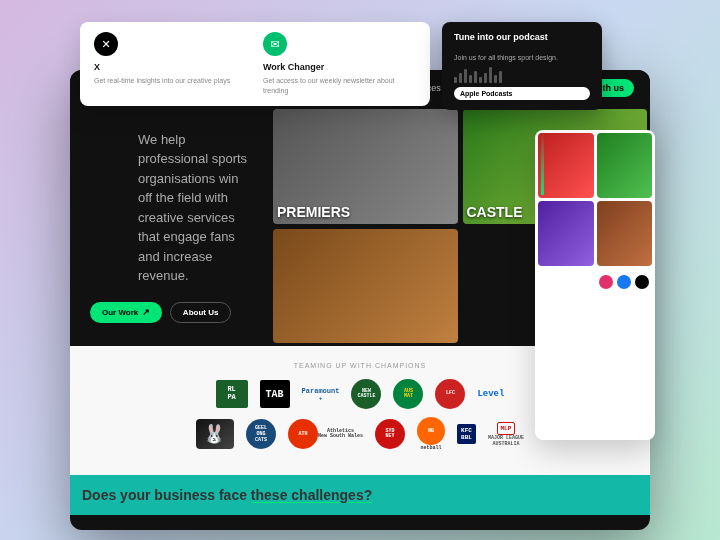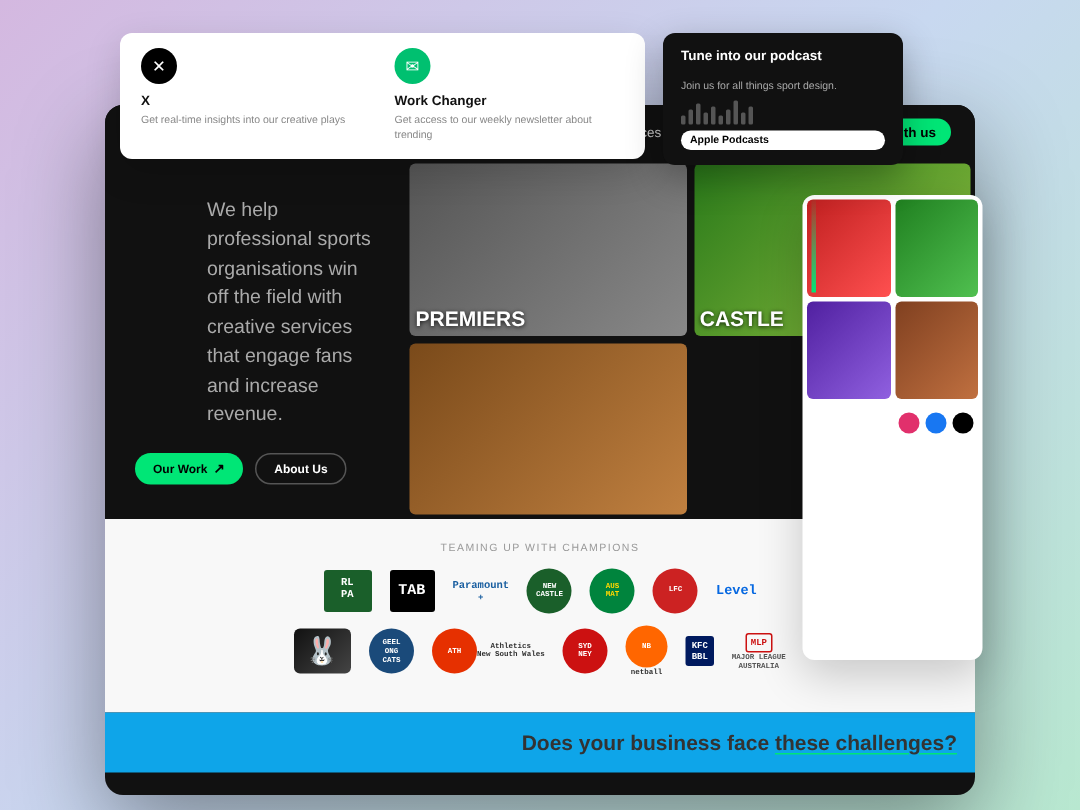--- a/index.html
+++ b/index.html
@@ -317,23 +317,23 @@
       color: #cc1111;
       font-size: 6px;
       font-weight: 900;
       border: 1px solid #cc1111;
       padding: 2px 3px;
       border-radius: 2px;
     }
 
     
     .cta-section {
-      background: #0ea5e9;
+      background: #14b8a6;
       padding: 12px;
-      text-align: right;
+      text-align: left;
     }
     .cta-text {
       font-size: 14px;
       color: #333;
       font-weight: 600;
     }
     .cta-underline {
       color: #333;
       text-decoration: underline;
       text-decoration-color: #00e676;

